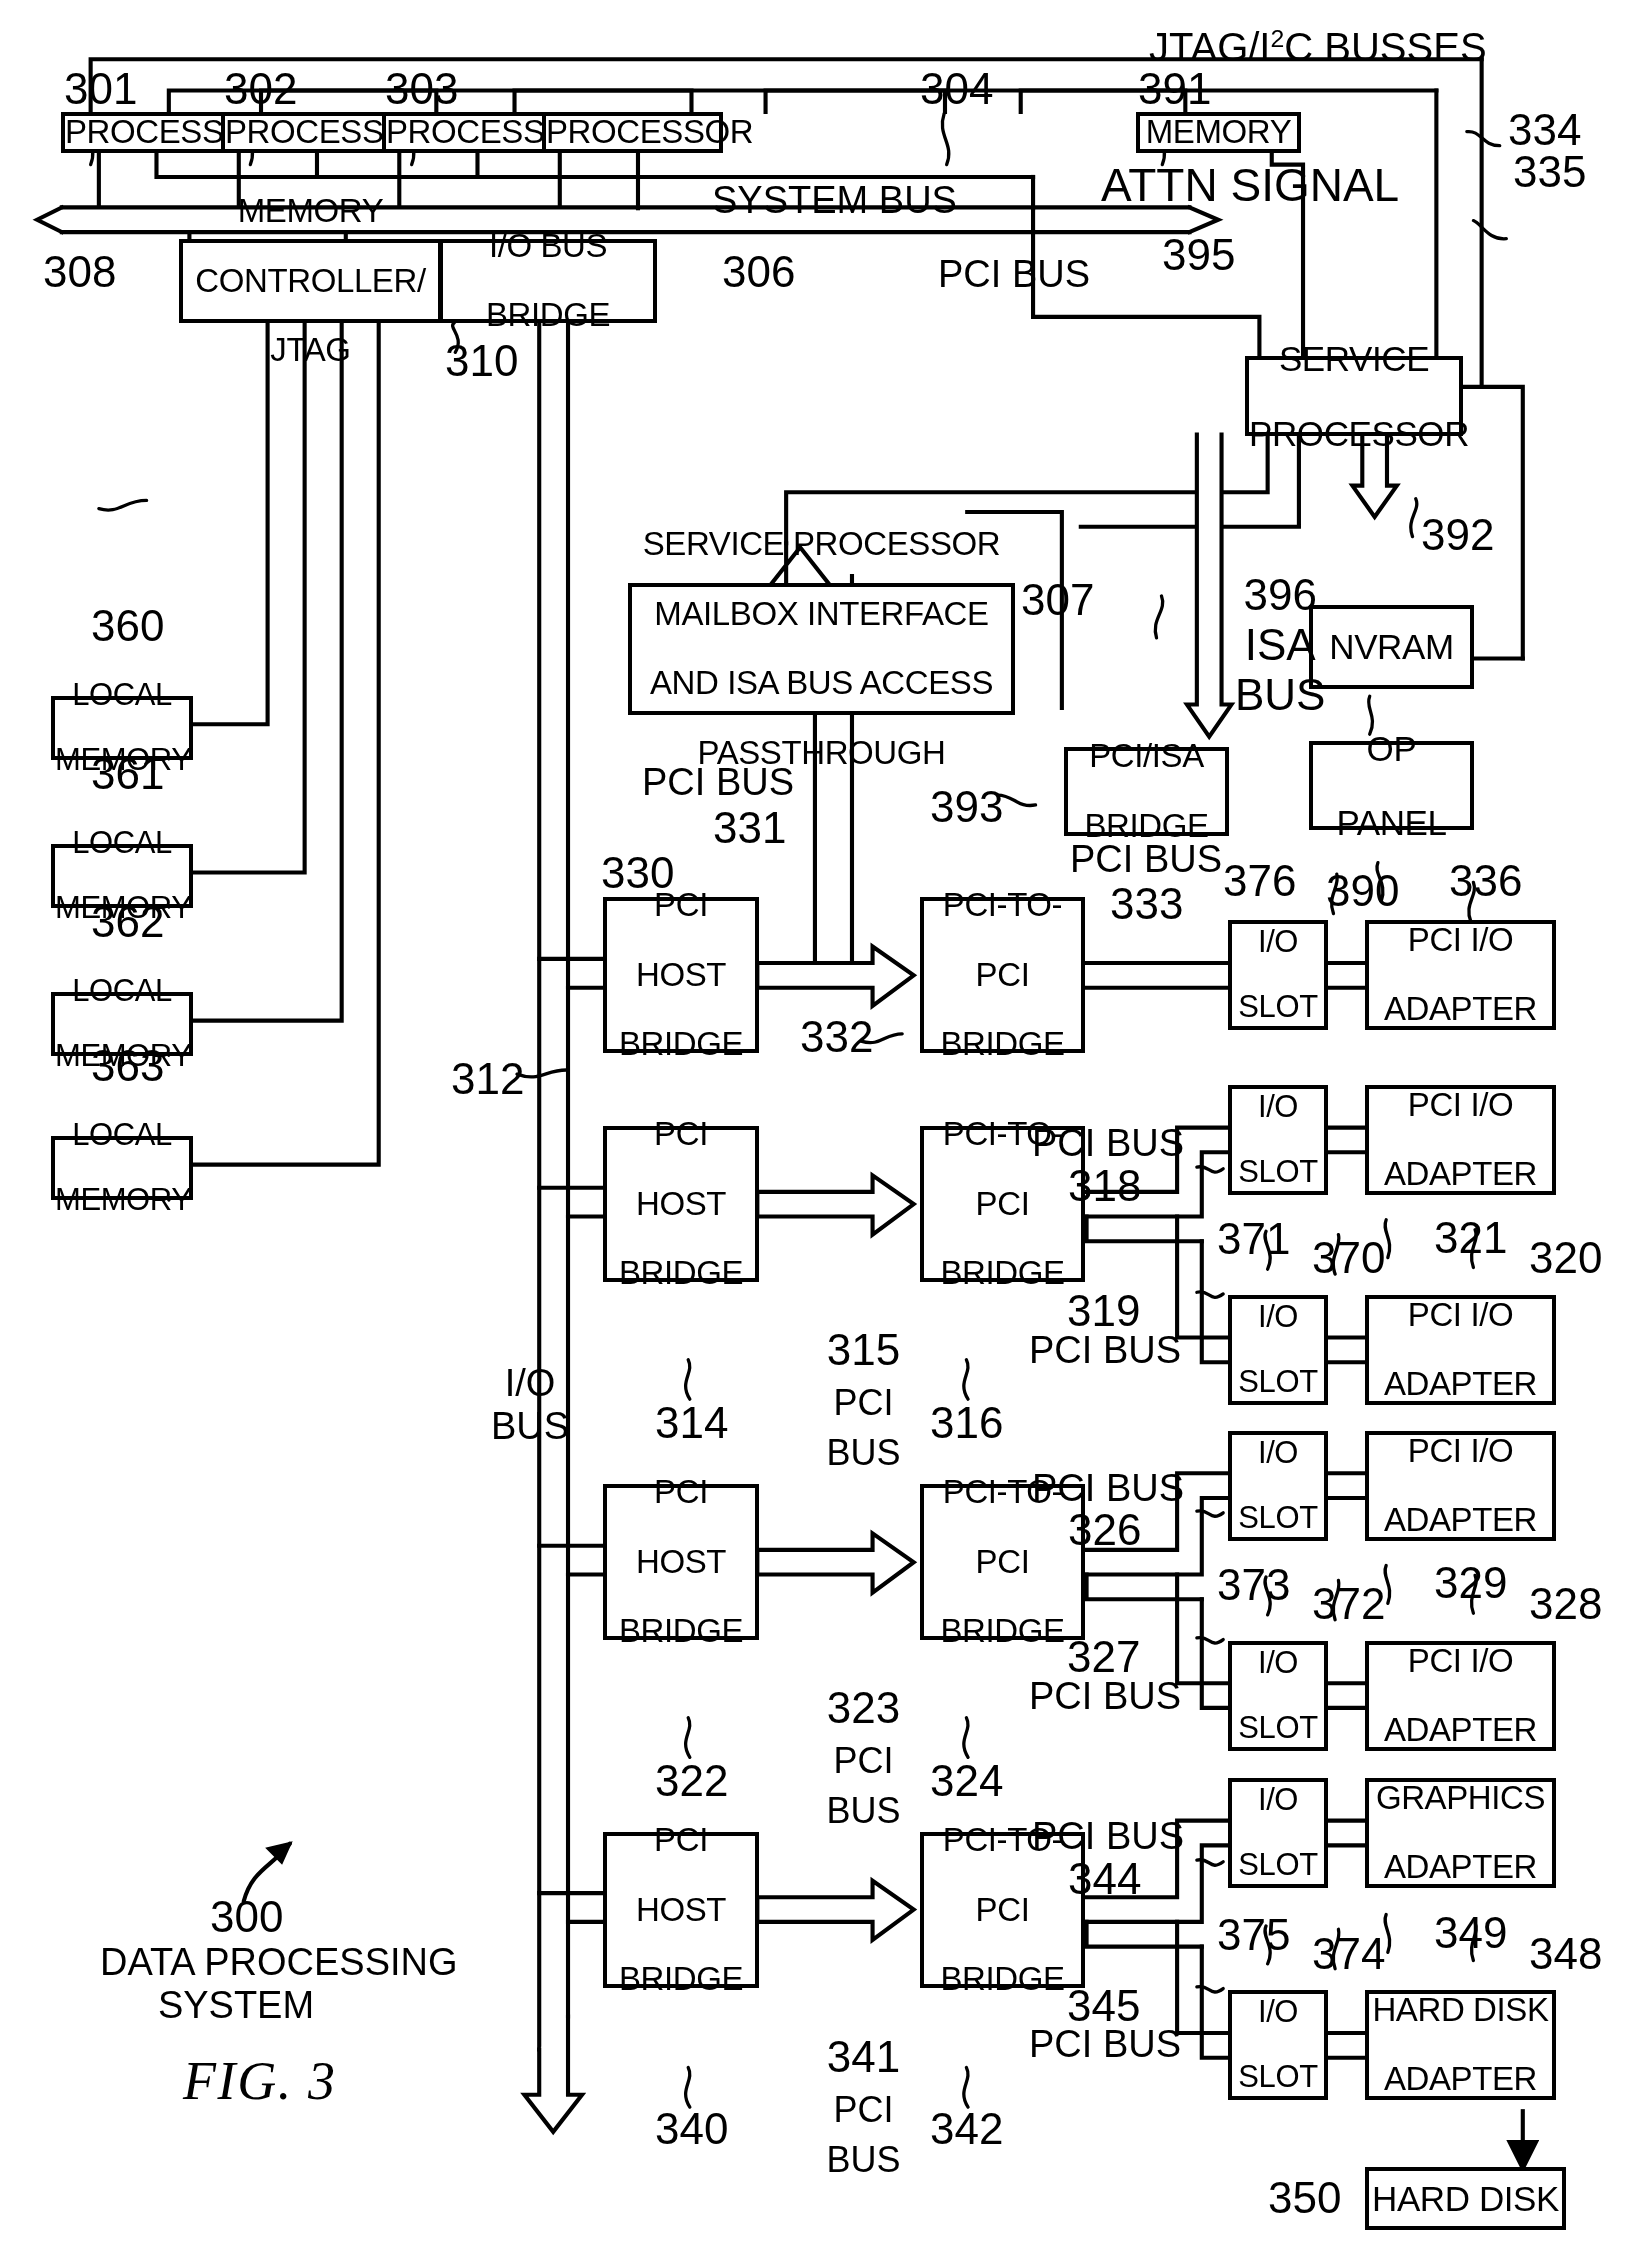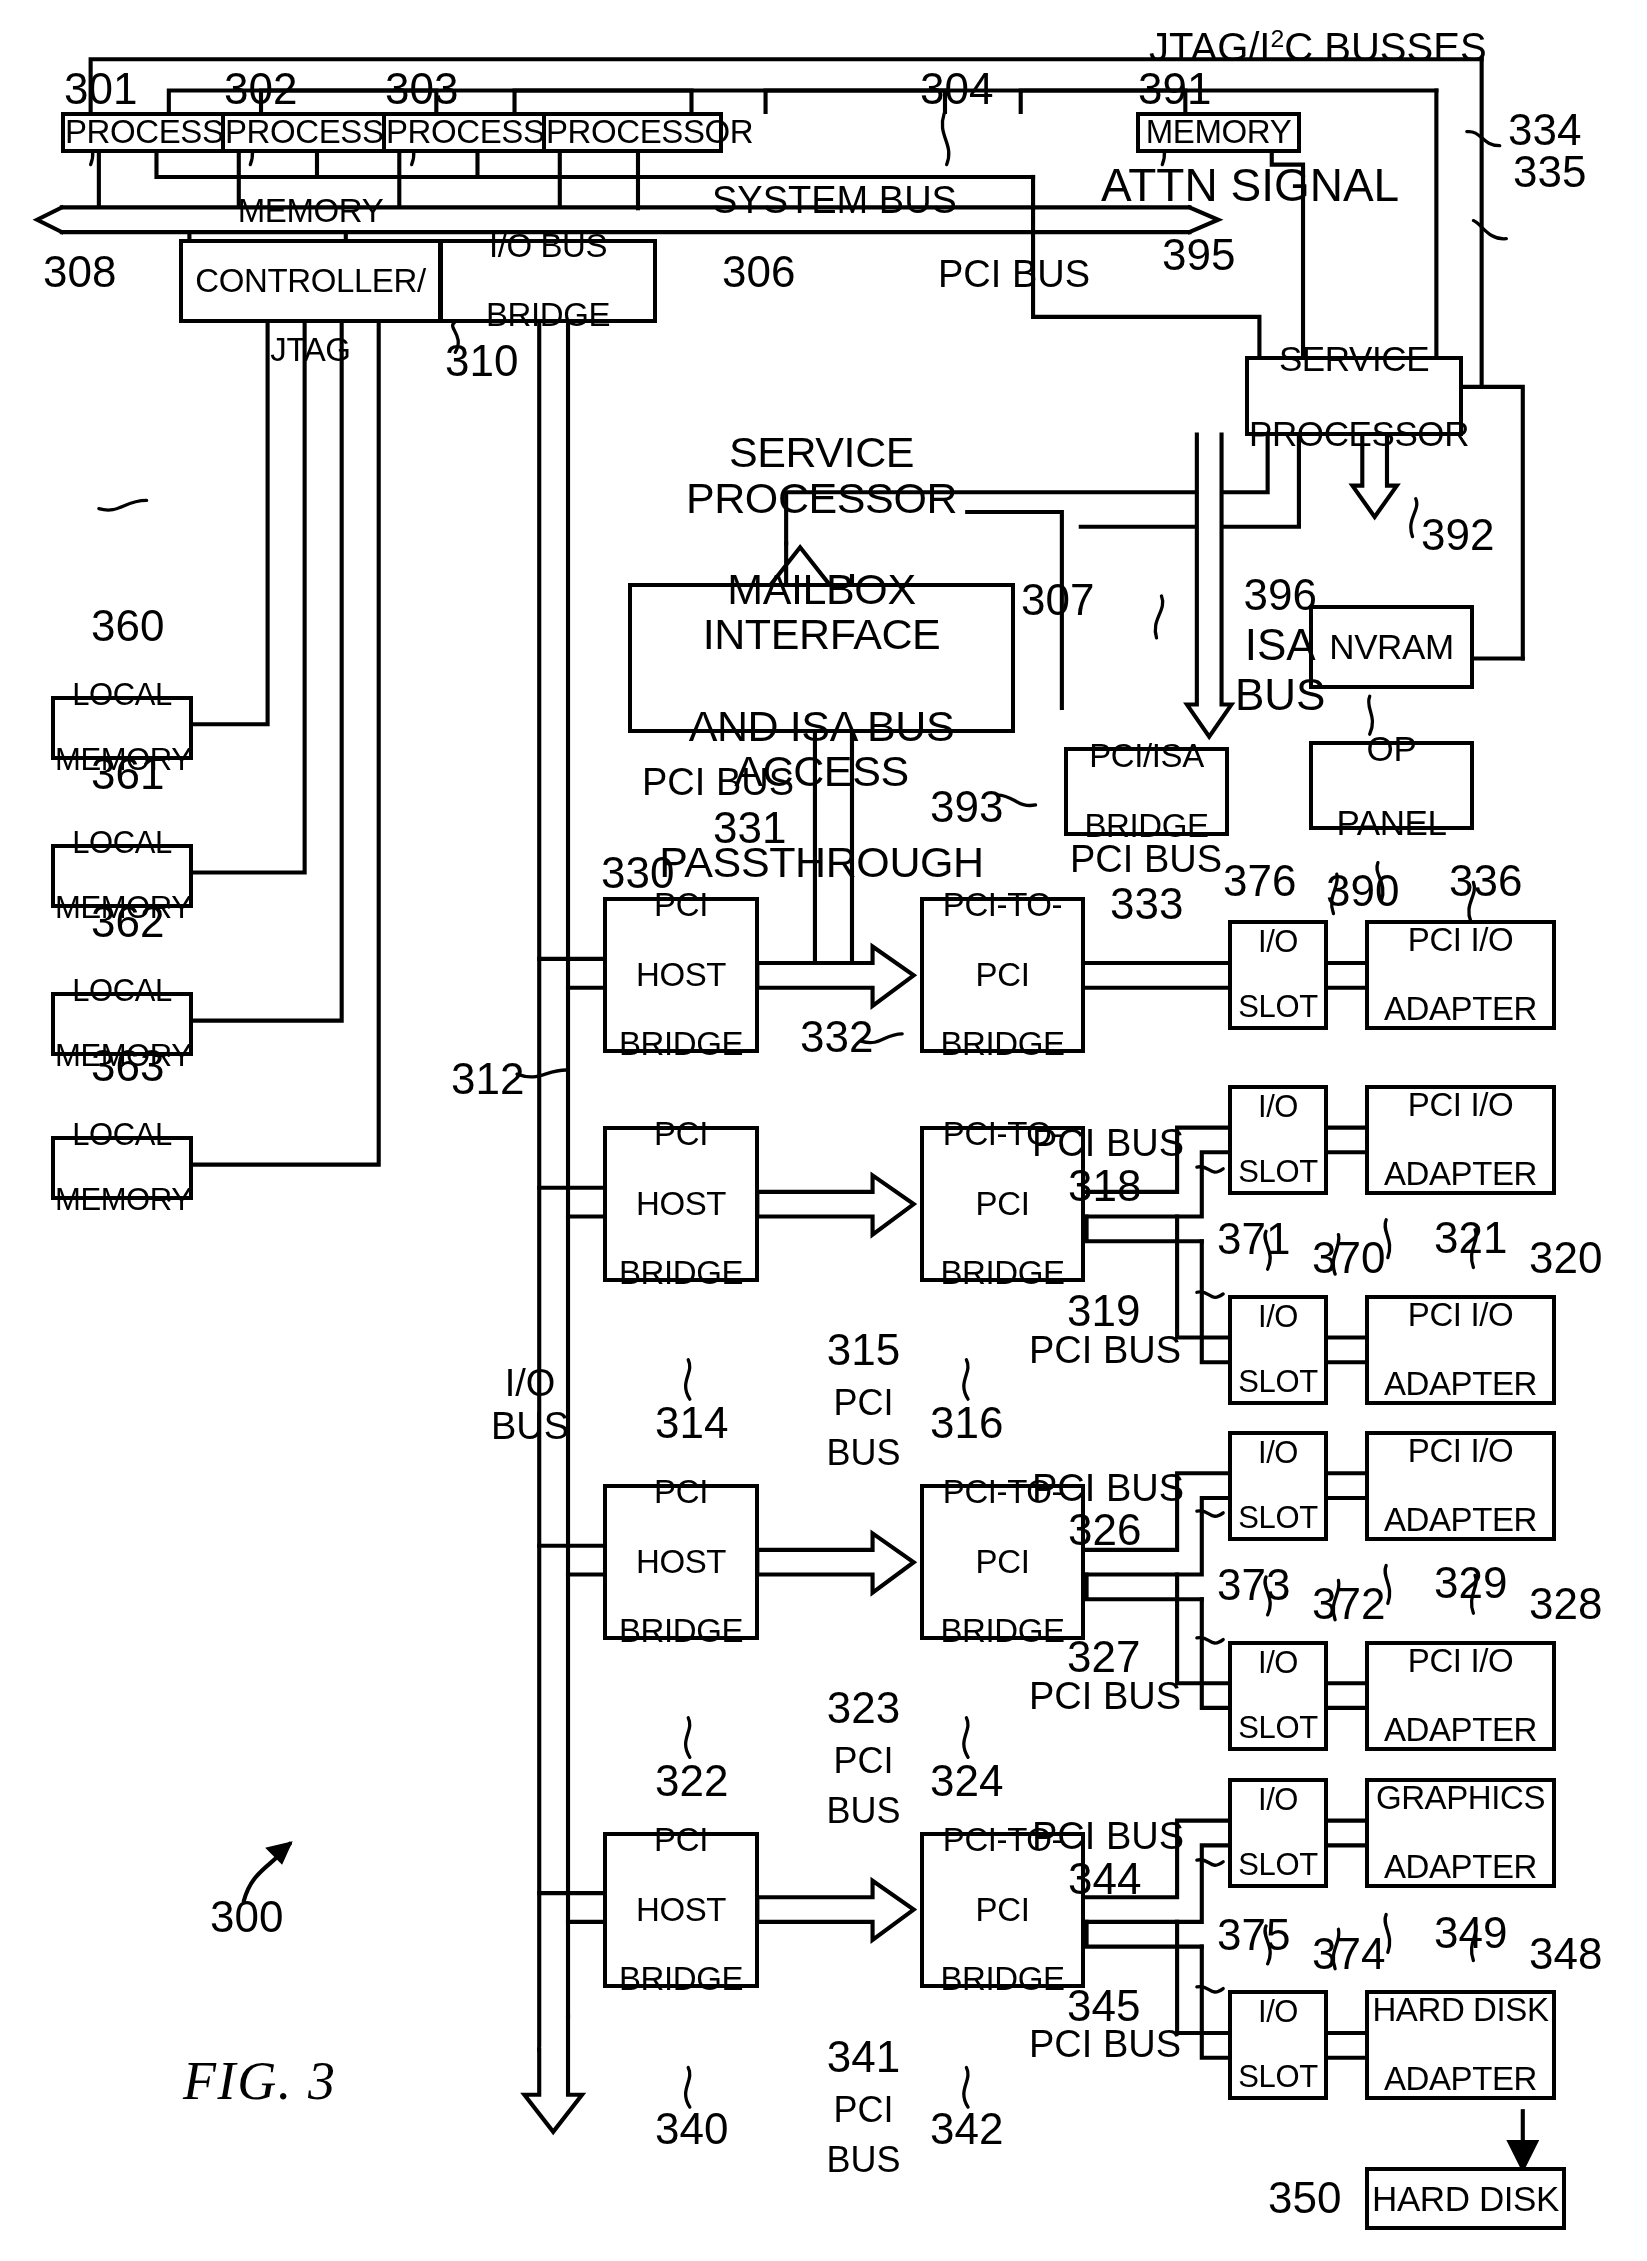--- a/index.html
+++ b/index.html
@@ -282,21 +282,21 @@
       <span>MEMORY</span>
     </span>
   </div>
   <div class="box" style="left:51px;top:1136px;width:142px;height:64px;font-size:31px;">
     <span>
       <span>LOCAL</span><br>
       <span>MEMORY</span>
     </span>
   </div>
 
-  <div class="box" style="left:628px;top:583px;width:387px;height:150px;font-size:43px;">
+  <div class="box" style="left:628px;top:583px;width:387px;height:132px;font-size:33px;">
     <span>
       <span>SERVICE PROCESSOR</span><br>
       <span>MAILBOX INTERFACE</span><br>
       <span>AND ISA BUS ACCESS</span><br>
       <span>PASSTHROUGH</span>
     </span>
   </div>
 
   <div class="box" style="left:1064px;top:747px;width:165px;height:89px;font-size:33px;">
     <span>
@@ -548,16 +548,20 @@
   <div class="lbl" style="left:1029px;top:2023px;font-size:38px;">PCI BUS</div>
 
   <div class="num" style="left:1217px;top:1910px;">375</div>
   <div class="num" style="left:1312px;top:1929px;">374</div>
   <div class="num" style="left:1434px;top:1908px;">349</div>
   <div class="num" style="left:1529px;top:1929px;">348</div>
 
   <div class="num" style="left:1268px;top:2173px;">350</div>
 
   <div class="num" style="left:210px;top:1892px;">300</div>
+  <div class="lbl" style="left:100px;top:1941px;font-size:38px;text-align:center;width:272px;">
+    <span>DATA PROCESSING</span><br>
+    <span>SYSTEM</span>
+  </div>
   <div class="fig" style="left:183px;top:2050px;">FIG. 3</div>
 
 </div>
 
 
 </body></html>

